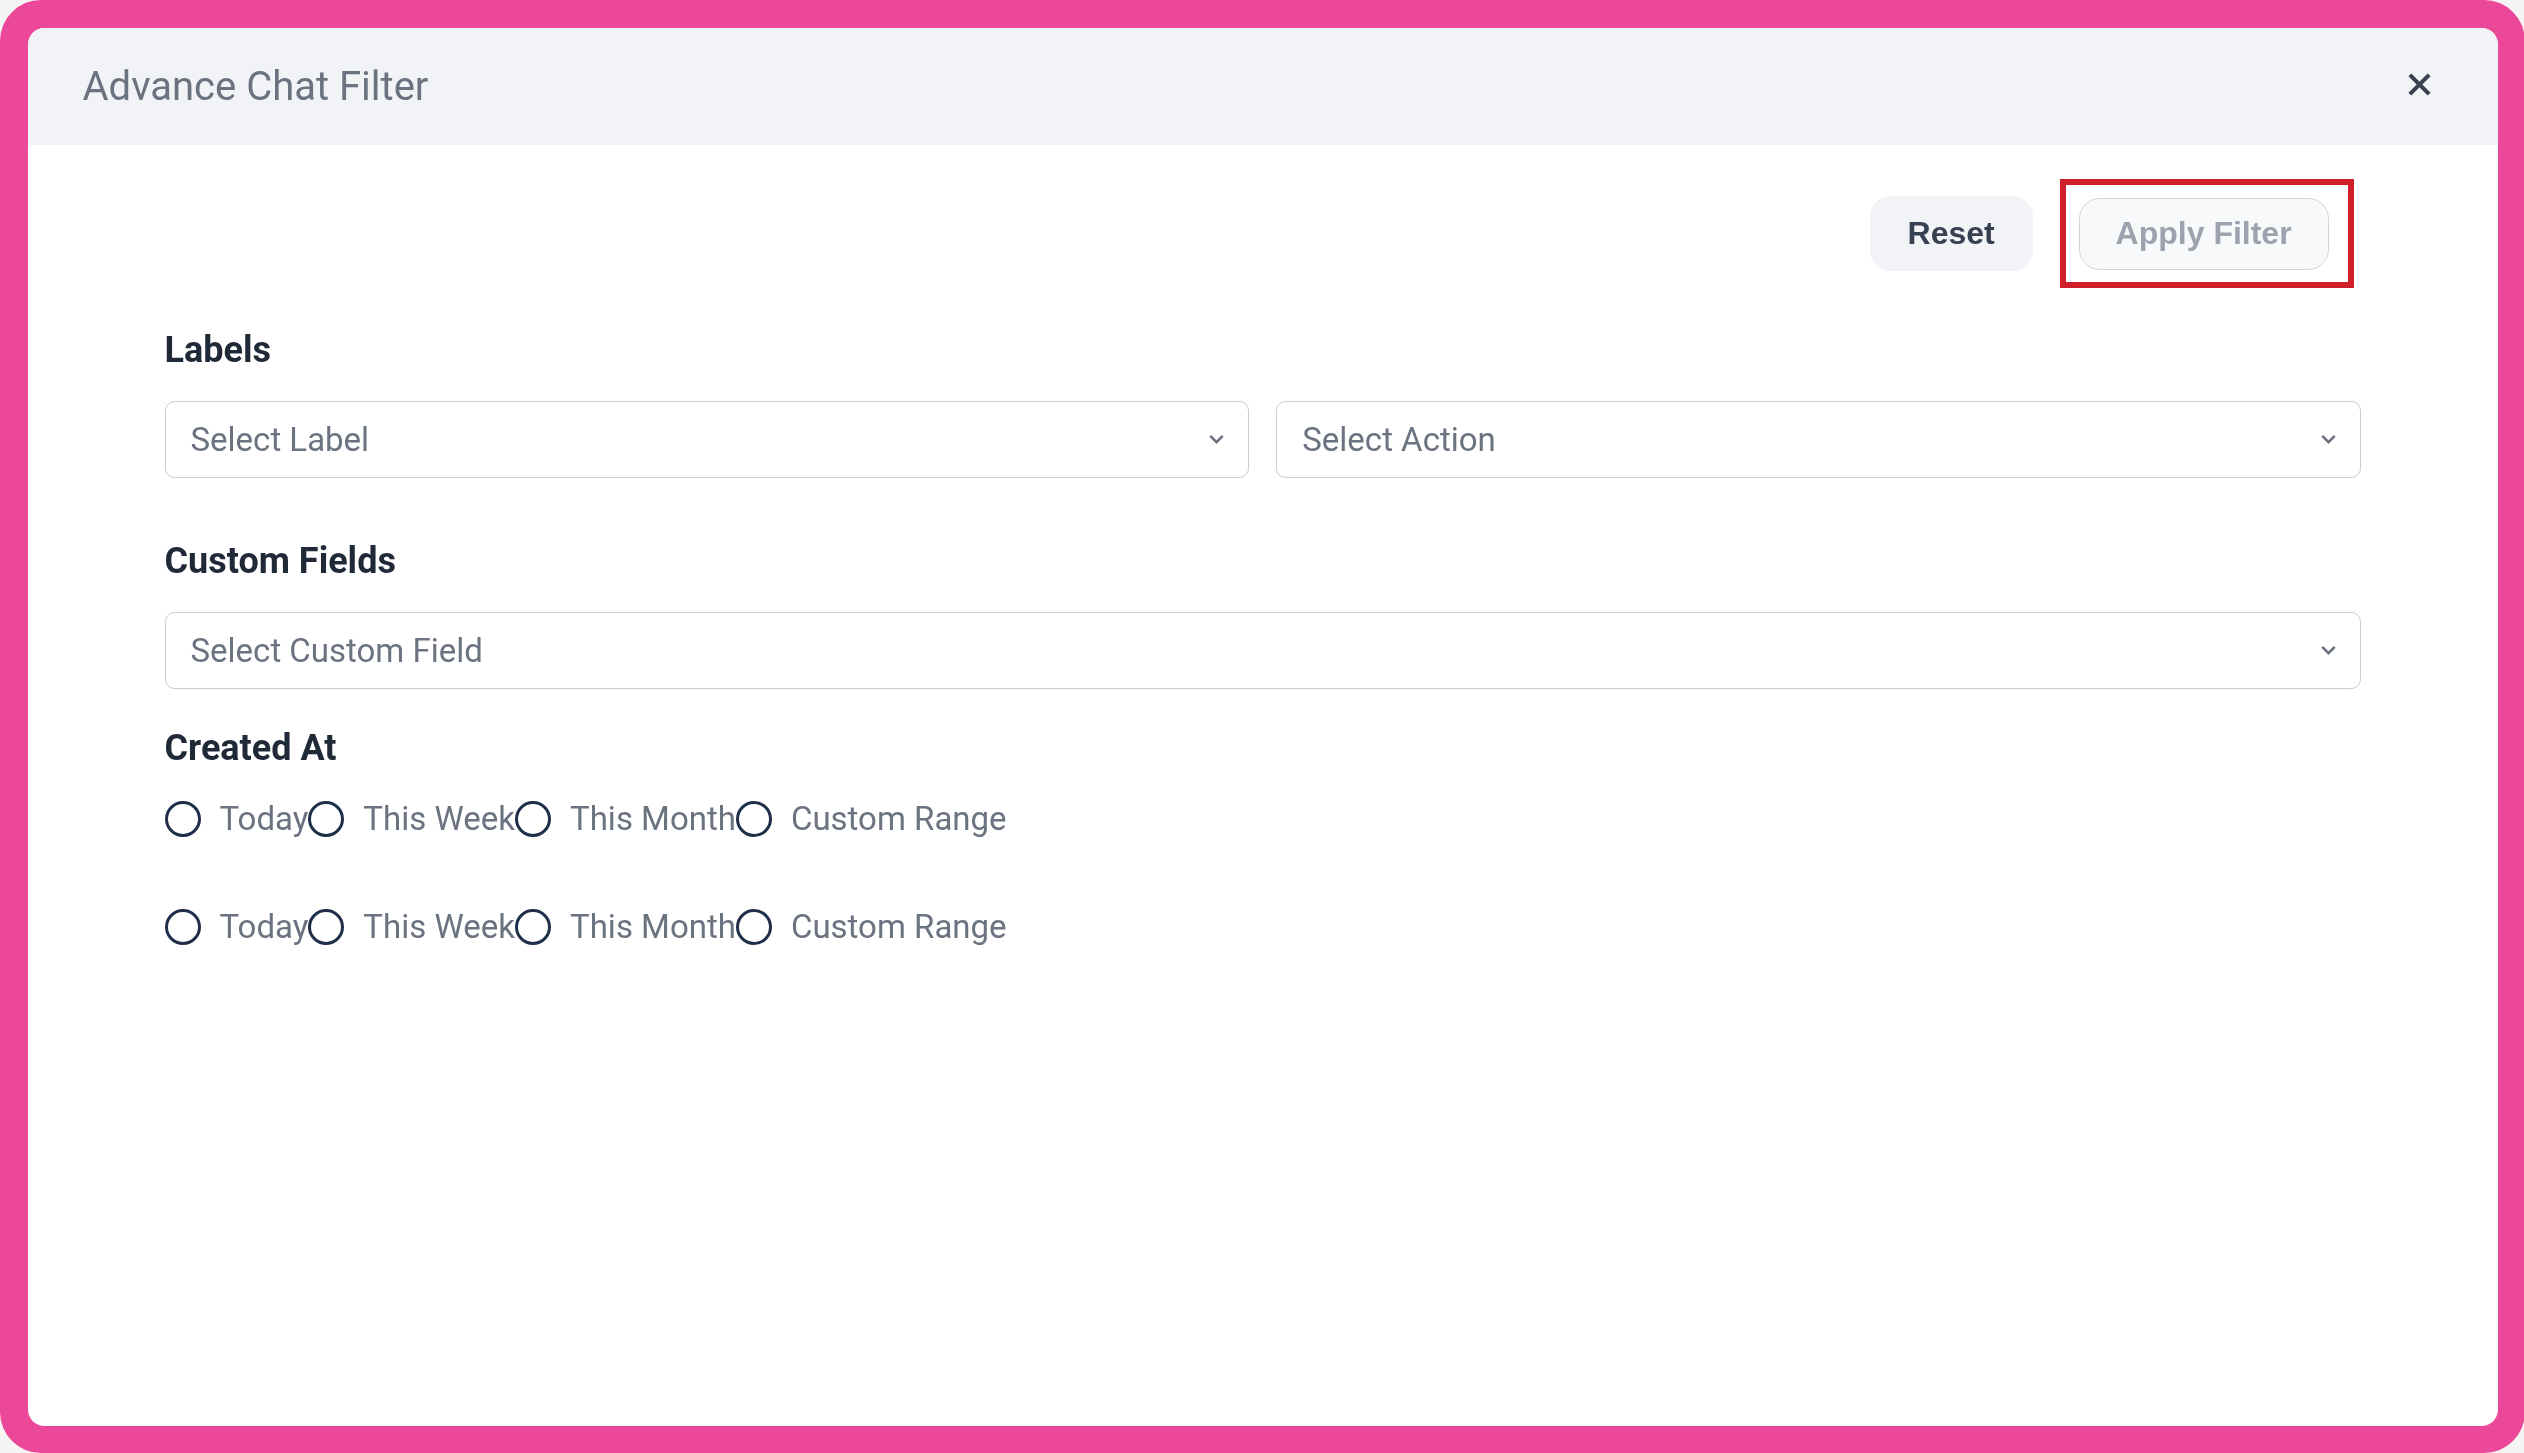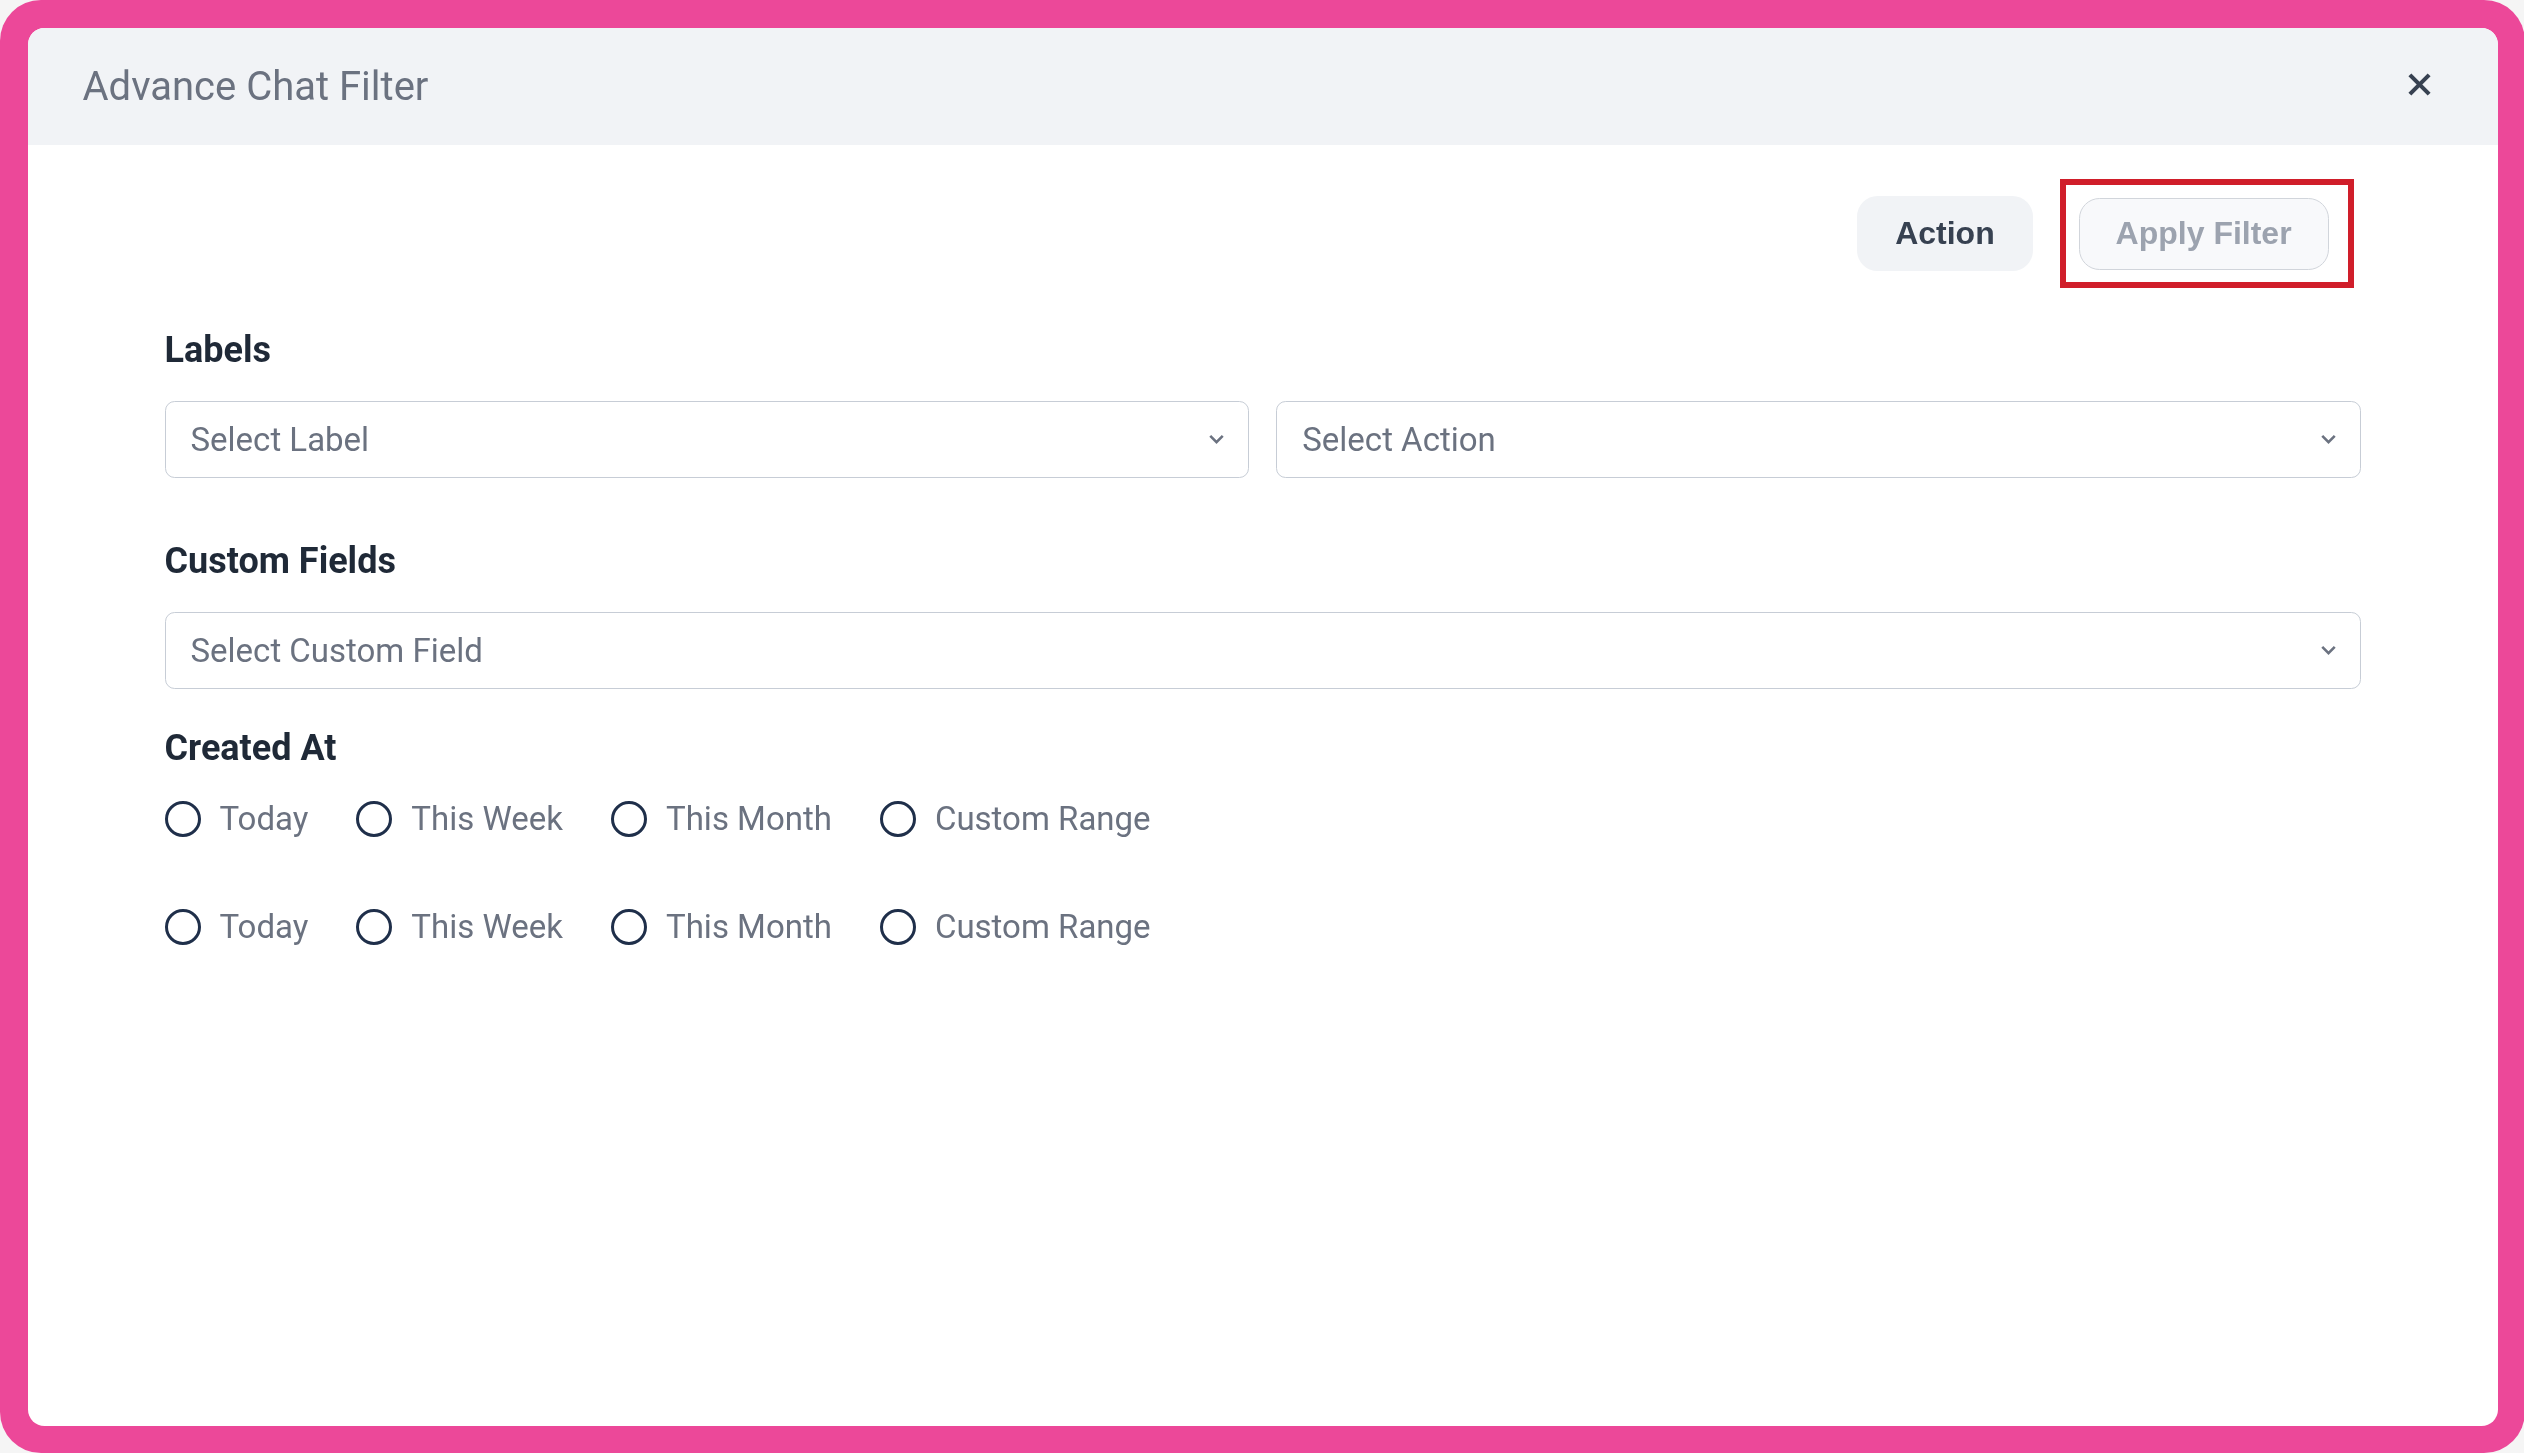--- a/index.html
+++ b/index.html
@@ -162,21 +162,20 @@
     .chevron svg {
       width: 25px;
       height: 25px;
       stroke: #6b7280;
       stroke-width: 2.5;
       fill: none;
     }
 
     .radio-row {
       display: flex;
-      gap: 48px;
       margin-bottom: 69px;
       align-items: center;
     }
 
     .radio-option {
       display: flex;
       align-items: center;
       gap: 19px;
       cursor: pointer;
     }
@@ -222,21 +221,21 @@
               <line x1="19" y1="5" x2="5" y2="19"></line>
             </svg>
         </span>
       </button>
     </div>
 
     <div class="dialog-body">
       <div class="body-inner">
 
         <div class="action-row">
-          <button class="reset-btn">Action</button>
+          <button class="reset-btn">Reset</button>
           <span class="apply-wrap">
             <button class="apply-btn">Apply Filter</button>
           </span>
         </div>
 
         <div class="section-heading">Labels</div>
         <div class="select-row">
           <div class="select">
             <span>Select Label</span>
             <span class="chevron">

